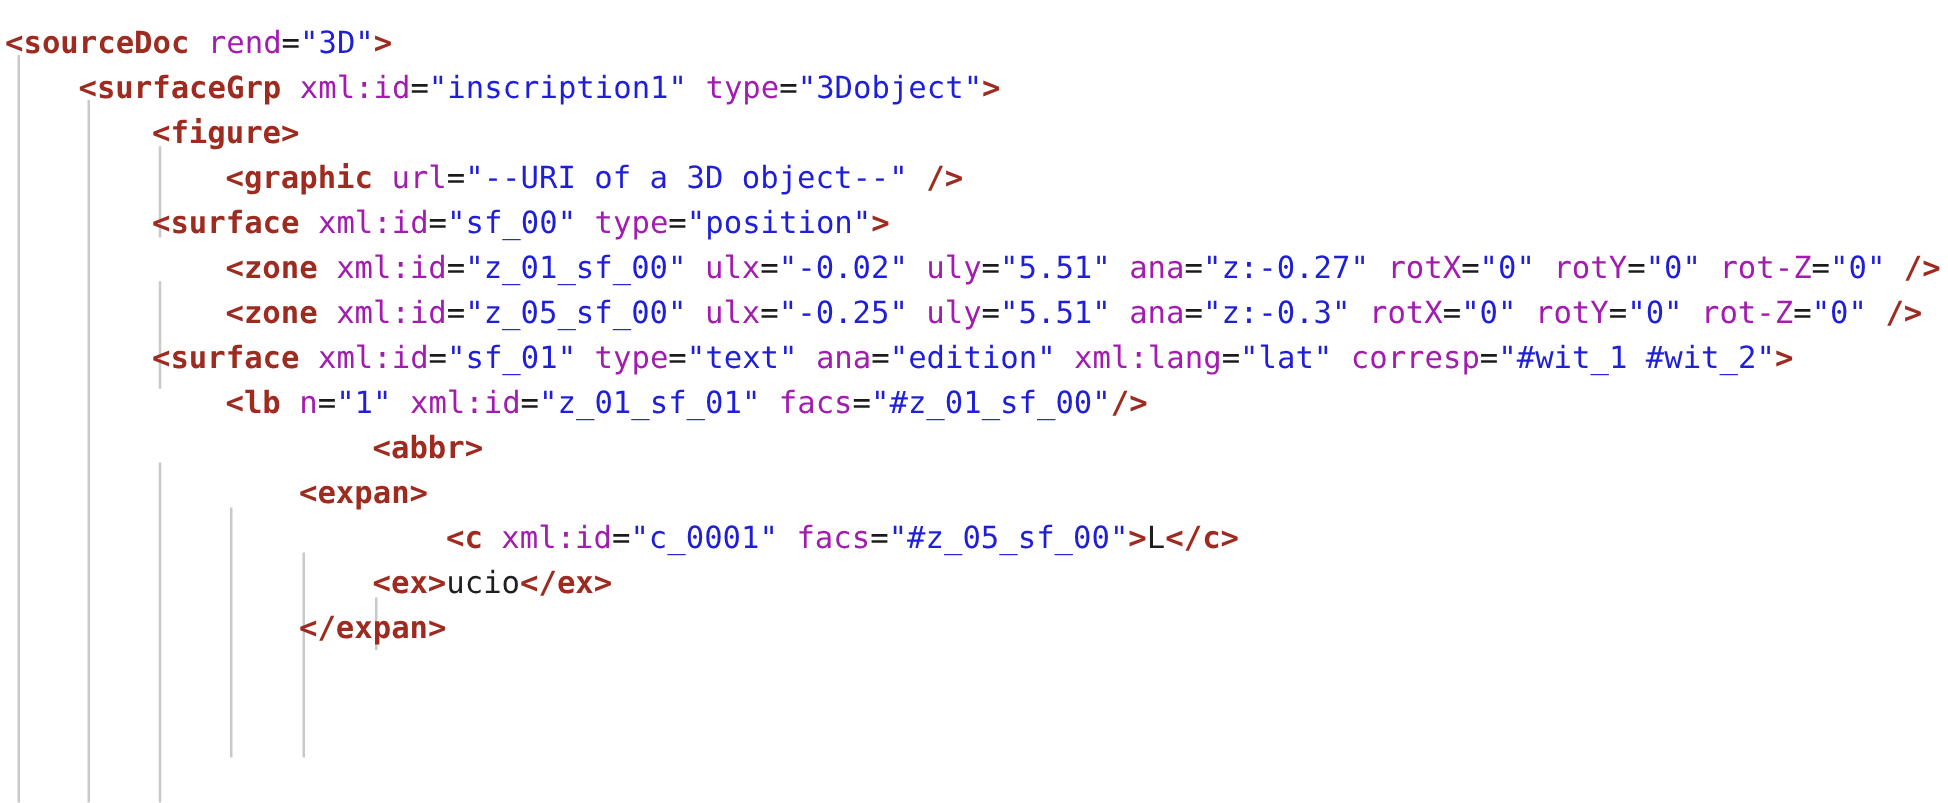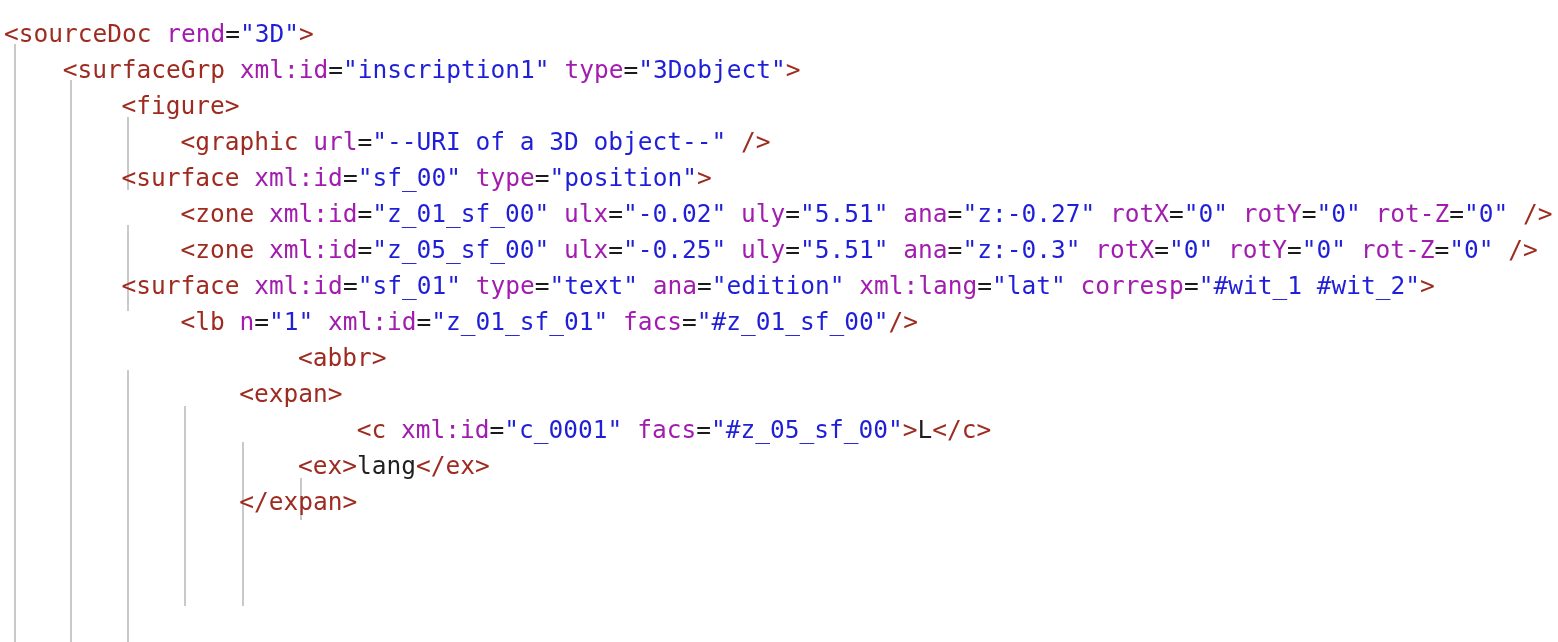--- a/index.html
+++ b/index.html
@@ -48,21 +48,21 @@
     line-height: 36px;
     white-space: pre;
     font-size: 24.5px;
     letter-spacing: 0px;
     font-family: "DejaVu Sans Mono", "Liberation Mono", monospace;
     color: #1a1a1a;
     padding-left: 4px;
   }
 
   
-  .tok-tag    { color: #9e2b20; }          
+  .tok-tag    { color: #9e2b20; font-weight: bold; }          
   .tok-attr   { color: #a21caf; }          
   .tok-eq     { color: #1a1a1a; }          
   .tok-val    { color: #1f1fd8; }          
   .tok-text   { color: #1f1f1f; }          
 </style>
 </head>
 <body>
 
 <div id="code-listing">
 
@@ -83,17 +83,17 @@
       <div class="code-line"><span style="display: inline-block; width: 117.6px;"></span><span class="tok-tag">&lt;figure&gt;</span></div>
       <div class="code-line"><span style="display: inline-block; width: 176.4px;"></span><span class="tok-tag">&lt;graphic </span><span class="tok-attr">url</span><span class="tok-eq">=</span><span class="tok-val">"--URI of a 3D object--"</span><span class="tok-tag"> /&gt;</span></div>
       <div class="code-line"><span style="display: inline-block; width: 117.6px;"></span><span class="tok-tag">&lt;surface </span><span class="tok-attr">xml:id</span><span class="tok-eq">=</span><span class="tok-val">"sf_00"</span><span class="tok-tag"> </span><span class="tok-attr">type</span><span class="tok-eq">=</span><span class="tok-val">"position"</span><span class="tok-tag">&gt;</span></div>
       <div class="code-line"><span style="display: inline-block; width: 176.4px;"></span><span class="tok-tag">&lt;zone </span><span class="tok-attr">xml:id</span><span class="tok-eq">=</span><span class="tok-val">"z_01_sf_00"</span><span class="tok-tag"> </span><span class="tok-attr">ulx</span><span class="tok-eq">=</span><span class="tok-val">"-0.02"</span><span class="tok-tag"> </span><span class="tok-attr">uly</span><span class="tok-eq">=</span><span class="tok-val">"5.51"</span><span class="tok-tag"> </span><span class="tok-attr">ana</span><span class="tok-eq">=</span><span class="tok-val">"z:-0.27"</span><span class="tok-tag"> </span><span class="tok-attr">rotX</span><span class="tok-eq">=</span><span class="tok-val">"0"</span><span class="tok-tag"> </span><span class="tok-attr">rotY</span><span class="tok-eq">=</span><span class="tok-val">"0"</span><span class="tok-tag"> </span><span class="tok-attr">rot-Z</span><span class="tok-eq">=</span><span class="tok-val">"0"</span><span class="tok-tag"> /&gt;</span></div>
       <div class="code-line"><span style="display: inline-block; width: 176.4px;"></span><span class="tok-tag">&lt;zone </span><span class="tok-attr">xml:id</span><span class="tok-eq">=</span><span class="tok-val">"z_05_sf_00"</span><span class="tok-tag"> </span><span class="tok-attr">ulx</span><span class="tok-eq">=</span><span class="tok-val">"-0.25"</span><span class="tok-tag"> </span><span class="tok-attr">uly</span><span class="tok-eq">=</span><span class="tok-val">"5.51"</span><span class="tok-tag"> </span><span class="tok-attr">ana</span><span class="tok-eq">=</span><span class="tok-val">"z:-0.3"</span><span class="tok-tag"> </span><span class="tok-attr">rotX</span><span class="tok-eq">=</span><span class="tok-val">"0"</span><span class="tok-tag"> </span><span class="tok-attr">rotY</span><span class="tok-eq">=</span><span class="tok-val">"0"</span><span class="tok-tag"> </span><span class="tok-attr">rot-Z</span><span class="tok-eq">=</span><span class="tok-val">"0"</span><span class="tok-tag"> /&gt;</span></div>
       <div class="code-line"><span style="display: inline-block; width: 117.6px;"></span><span class="tok-tag">&lt;surface </span><span class="tok-attr">xml:id</span><span class="tok-eq">=</span><span class="tok-val">"sf_01"</span><span class="tok-tag"> </span><span class="tok-attr">type</span><span class="tok-eq">=</span><span class="tok-val">"text"</span><span class="tok-tag"> </span><span class="tok-attr">ana</span><span class="tok-eq">=</span><span class="tok-val">"edition"</span><span class="tok-tag"> </span><span class="tok-attr">xml:lang</span><span class="tok-eq">=</span><span class="tok-val">"lat"</span><span class="tok-tag"> </span><span class="tok-attr">corresp</span><span class="tok-eq">=</span><span class="tok-val">"#wit_1 #wit_2"</span><span class="tok-tag">&gt;</span></div>
       <div class="code-line"><span style="display: inline-block; width: 176.4px;"></span><span class="tok-tag">&lt;lb </span><span class="tok-attr">n</span><span class="tok-eq">=</span><span class="tok-val">"1"</span><span class="tok-tag"> </span><span class="tok-attr">xml:id</span><span class="tok-eq">=</span><span class="tok-val">"z_01_sf_01"</span><span class="tok-tag"> </span><span class="tok-attr">facs</span><span class="tok-eq">=</span><span class="tok-val">"#z_01_sf_00"</span><span class="tok-tag">/&gt;</span></div>
       <div class="code-line"><span style="display: inline-block; width: 294px;"></span><span class="tok-tag">&lt;abbr&gt;</span></div>
       <div class="code-line"><span style="display: inline-block; width: 235.2px;"></span><span class="tok-tag">&lt;expan&gt;</span></div>
       <div class="code-line"><span style="display: inline-block; width: 352.8px;"></span><span class="tok-tag">&lt;c </span><span class="tok-attr">xml:id</span><span class="tok-eq">=</span><span class="tok-val">"c_0001"</span><span class="tok-tag"> </span><span class="tok-attr">facs</span><span class="tok-eq">=</span><span class="tok-val">"#z_05_sf_00"</span><span class="tok-tag">&gt;</span><span class="tok-text">L</span><span class="tok-tag">&lt;/c&gt;</span></div>
-      <div class="code-line"><span style="display: inline-block; width: 294px;"></span><span class="tok-tag">&lt;ex&gt;</span><span class="tok-text">lang</span><span class="tok-tag">&lt;/ex&gt;</span></div>
+      <div class="code-line"><span style="display: inline-block; width: 294px;"></span><span class="tok-tag">&lt;ex&gt;</span><span class="tok-text">ucio</span><span class="tok-tag">&lt;/ex&gt;</span></div>
       <div class="code-line"><span style="display: inline-block; width: 235.2px;"></span><span class="tok-tag">&lt;/expan&gt;</span></div>
     </div>
 
 </div>
 
 </body></html>

